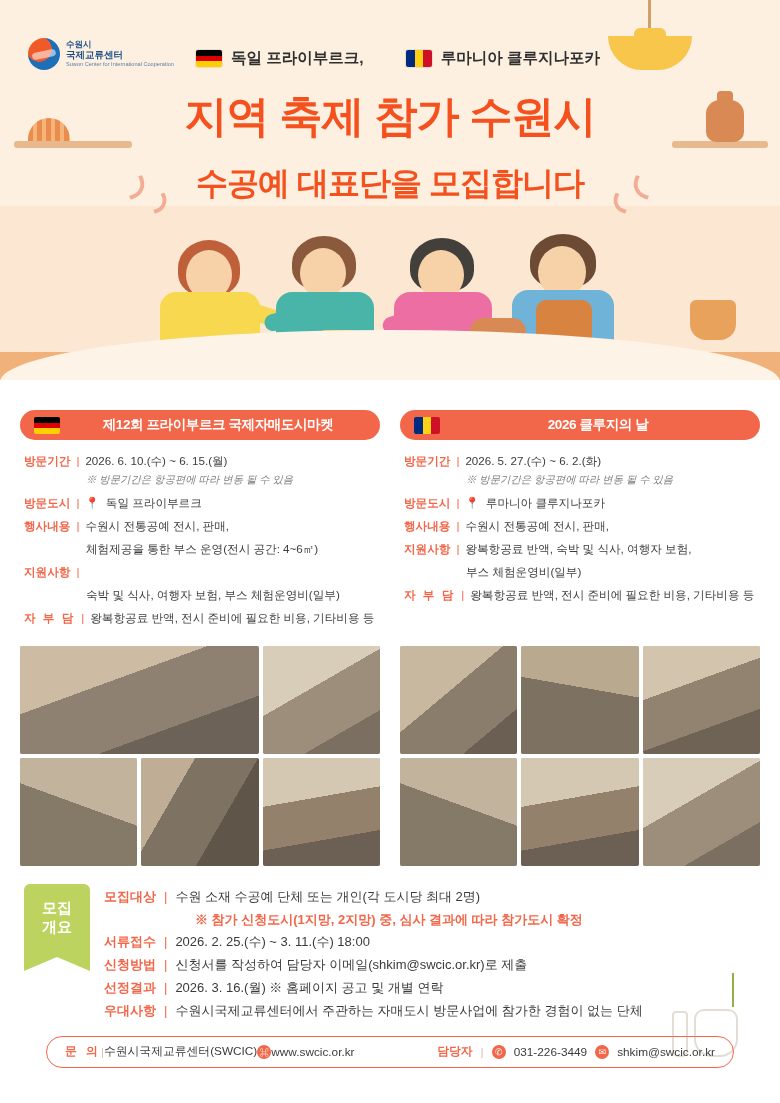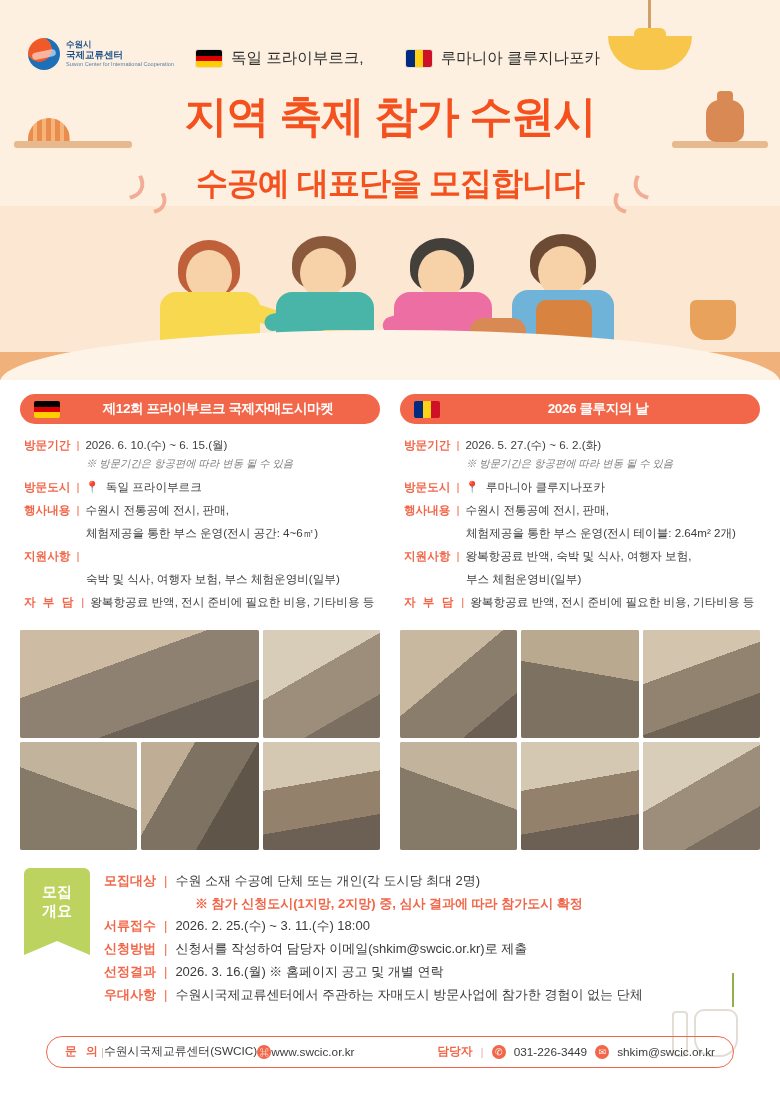--- a/index.html
+++ b/index.html
@@ -79,21 +79,21 @@
     content:""; position:absolute; left:4px; top:13px; width:24px; height:7px;
     background:#fff; opacity:.55; border-radius:4px; transform:rotate(-12deg);
   }
   .logo-text { line-height:1.15; }
   .logo-text .l1 { font-size:8.5px; font-weight:bold; color:#1b4f8a; }
   .logo-text .l2 { font-size:9.5px; font-weight:bold; color:#1b4f8a; }
   .logo-text .l3 { font-size:5.6px; color:#5b7fa5; }
 
   .flagline {
     position:absolute; left:196px; top:48px; display:flex; align-items:center; gap:9px;
-    font-size:15.5px; font-weight:normal;
+    font-size:15.5px; font-weight:bold;
   }
   .flagline .sep { width:24px; }
   .flag {
     width:26px; height:17px; border-radius:2px; display:inline-block; overflow:hidden;
     box-shadow:0 0 0 1px rgba(0,0,0,.08);
   }
   .flag.de { background:linear-gradient(to bottom,#000 0 33.3%,#dd0000 33.3% 66.6%,#ffce00 66.6% 100%); }
   .flag.ro { background:linear-gradient(to right,#002b7f 0 33.3%,#fcd116 33.3% 66.6%,#ce1126 66.6% 100%); }
   .fl-de-text { color:#2f2f2f; }
   .fl-ro-text { color:#2f2f2f; }
@@ -119,21 +119,21 @@
   }
   .person { position:absolute; }
   .head { border-radius:50%; background:#f7d2a8; position:absolute; }
   .hair { position:absolute; border-radius:50% 50% 40% 40%; }
   .body { position:absolute; border-radius:16px 16px 4px 4px; }
   .arm { position:absolute; border-radius:10px; }
 
   
   .content { position:absolute; left:0; top:380px; width:780px; }
 
-  .cards { display:flex; gap:20px; padding:14px 12px 0 20px; }
+  .cards { display:flex; gap:20px; padding:14px 12px 0 20px;margin-top:16px; }
   .card { width:360px; }
   .card-head {
     display:flex; align-items:center; gap:10px;
     background:#f2674a; color:#fff; border-radius:20px;
     padding:6px 14px; position:relative;
   }
   .card-head.blue { background:#f2674a; }
   .card-head .flag { box-shadow:none; }
   .card-head .ch-title {
     flex:1; text-align:center; font-size:13.5px; font-weight:bold; letter-spacing:-.4px;
@@ -350,23 +350,20 @@
           <div class="row">
               <span class="lbl">방문도시</span>
               <span class="bar">|</span>
               <span class="pin">📍</span>
               <span class="val">루마니아 클루지나포카</span>
             </div>
           <div class="row">
               <span class="lbl">행사내용</span>
               <span class="bar">|</span>
               <span class="val">수원시 전통공예 전시, 판매,</span>
-            </div>
-          <div class="row" style="margin-left:62px">
-              <span class="val">체험제공을 통한 부스 운영(전시 테이블: 2.64m² 2개)</span>
             </div>
           <div class="row">
               <span class="lbl">지원사항</span>
               <span class="bar">|</span>
               <span class="val">왕복항공료 반액, 숙박 및 식사, 여행자 보험,</span>
             </div>
           <div class="row" style="margin-left:62px">
               <span class="val">부스 체험운영비(일부)</span>
             </div>
           <div class="row">

